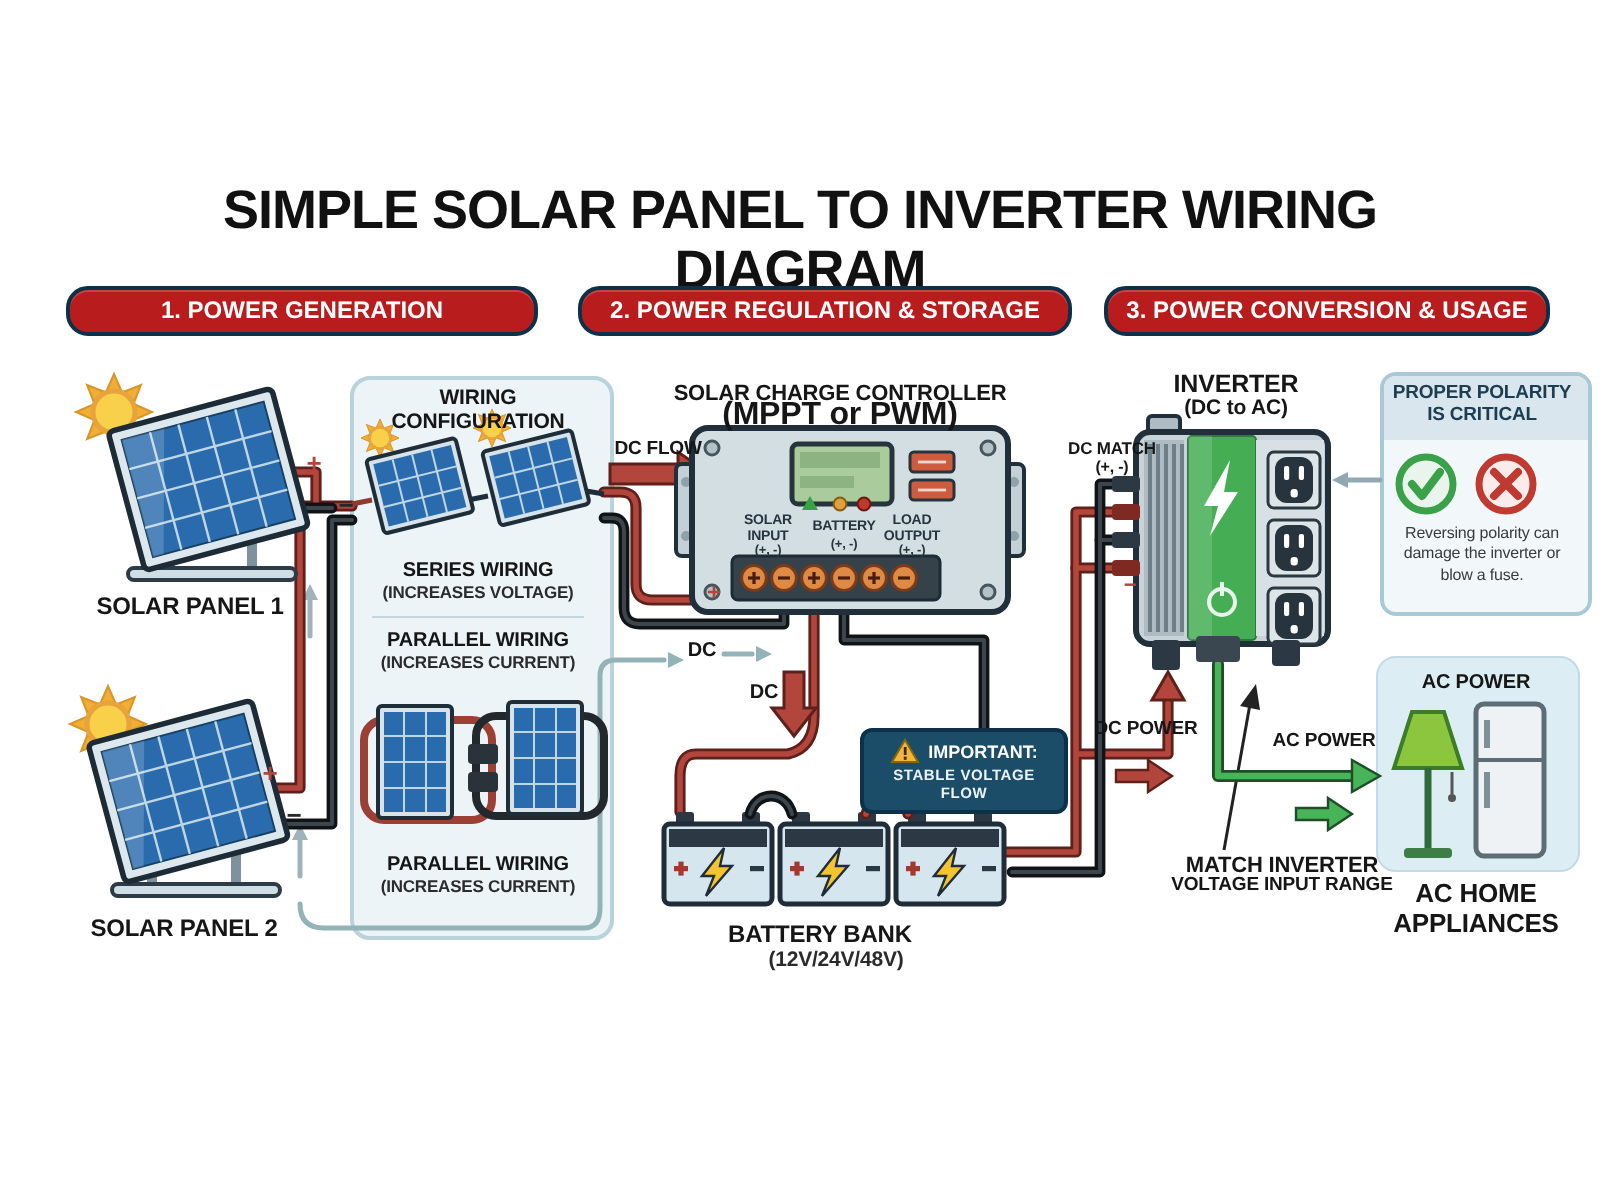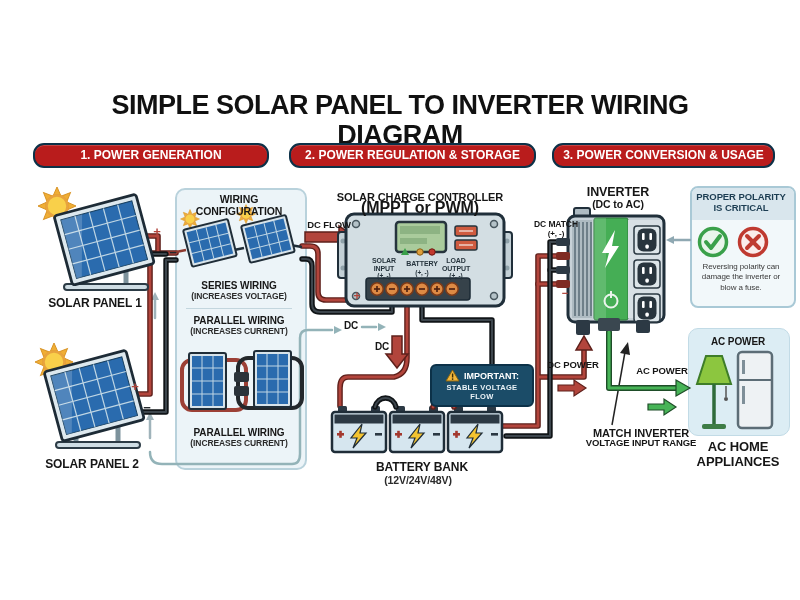--- a/index.html
+++ b/index.html
@@ -395,21 +395,21 @@
       <svg width="15" height="13">
         <path d="M7.5,1 L14,12 H1 Z" fill="#f2b63c" stroke="#8a6510" stroke-width="1"></path>
         <rect x="6.9" y="4.5" width="1.4" height="4" fill="#3a2d05"></rect>
         <rect x="6.9" y="9.3" width="1.4" height="1.6" fill="#3a2d05"></rect>
       </svg>
       <span>IMPORTANT:</span>
     </div>
     <div class="row2">STABLE VOLTAGE FLOW</div>
   </div>
 
-  <div class="t" style="left:364px;top:461px;width:116px;font-size:12px;">BATTERY BANK</div>
+  <div class="t" style="left:352px;top:461px;width:116px;font-size:12px;">BATTERY BANK</div>
   <div class="t sub" style="left:360px;top:475px;width:116px;font-size:10.5px;">(12V/24V/48V)</div>
 
   <div class="t" style="left:574px;top:185px;width:88px;font-size:12.5px;">INVERTER</div>
   <div class="t" style="left:574px;top:199px;width:88px;font-size:10.5px;">(DC to AC)</div>
 
   <div class="t" style="left:695px;top:262px;width:92px;font-size:8px;font-weight:normal;color:#3a3a3a;line-height:1.3;">Reversing polarity can damage the inverter or blow a fuse.</div>
   <div class="t" style="left:693px;top:192px;width:96px;font-size:9.5px;color:#1c3d52;">PROPER POLARITY IS CRITICAL</div>
 
   <div class="t" style="left:688px;top:336px;width:100px;font-size:10px;">AC POWER</div>
   <div class="t" style="left:686px;top:440px;width:104px;font-size:13px;">AC HOME APPLIANCES</div>

